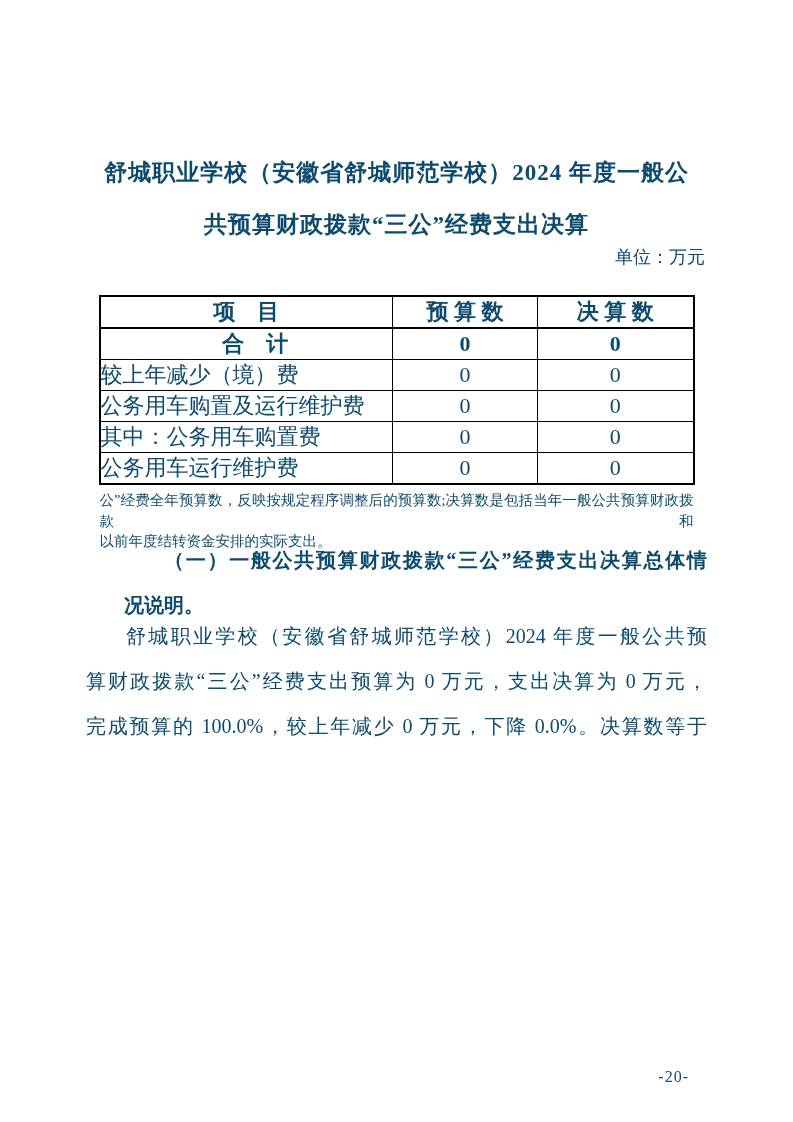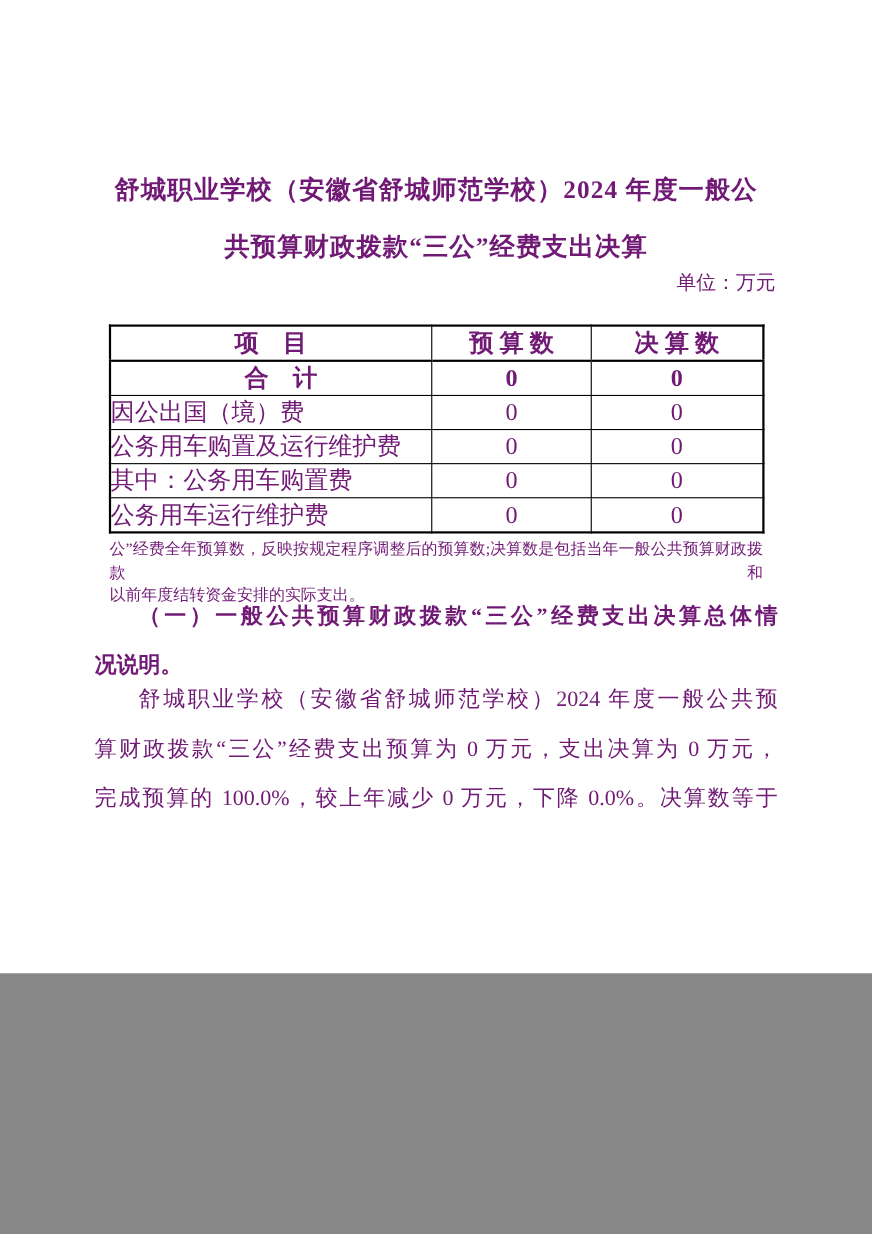--- a/index.html
+++ b/index.html
@@ -1,21 +1,21 @@
 <!DOCTYPE html>
 <html><head>
 <meta charset="utf-8">
 <style>
   html,body { margin:0; padding:0; background:#888; }
   .page {
     position:relative;
-    width:793px; height:885px;
+    width:793px; height:1122px;
     margin:0 auto;
     background:#ffffff;
-    color:#701a75;
+    color:#0c4a6e;
     font-family:"Liberation Serif","DejaVu Serif",serif;
     overflow:hidden;
   }
   .content { padding:147px 86px 0 86px; }
 
   .doc-title {
     font-size:23px; font-weight:bold;
     line-height:52px; text-align:center;
     letter-spacing:1px;
   }
@@ -49,21 +49,21 @@
   tr.total td.lab { text-align:center; padding-left:18px; }
   td.ind1 { padding-left:30px; }
   td.ind2 { padding-left:92px; }
 
   .tbl-note {
     width:594px; margin:5px auto 0 auto;
     font-size:14.5px; line-height:20.5px;
   }
 
   .sec2  { margin-top:1px; }
-  .sub1  { margin-top:-14px; }
+  .sub1  { margin-top:-14px;margin-left:38px; }
   .para1 { margin-top:-14px; }
 
   .page-num {
     position:absolute; top:1028px; right:104px;
     font-size:16px; letter-spacing:1px;margin-top:40px;
   }
 </style>
 </head>
 <body>
 
@@ -89,21 +89,21 @@
         <th>项　目</th>
         <th>预 算 数</th>
         <th>决 算 数</th>
       </tr>
       <tr class="total">
         <td class="lab">合　计</td>
         <td class="num">0</td>
         <td class="num">0</td>
       </tr>
       <tr>
-        <td class="lab">因公出国（境）费</td>
+        <td class="lab">较上年减少（境）费</td>
         <td class="num">0</td>
         <td class="num">0</td>
       </tr>
       <tr>
         <td class="lab">公务用车购置及运行维护费</td>
         <td class="num">0</td>
         <td class="num">0</td>
       </tr>
       <tr>
         <td class="lab ind1">其中：公务用车购置费</td>

